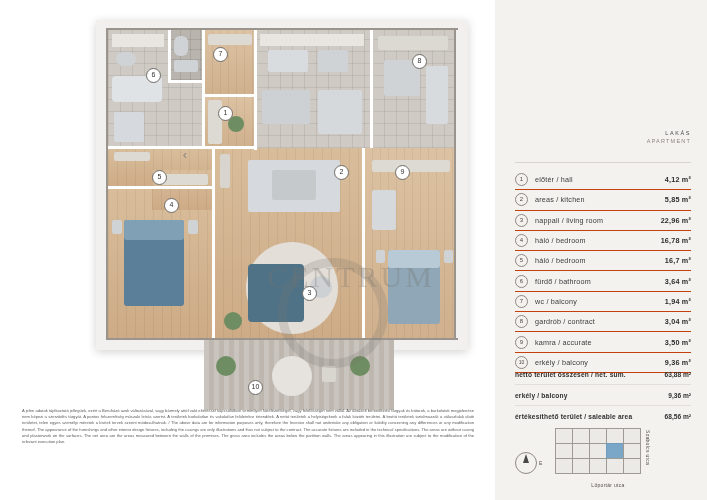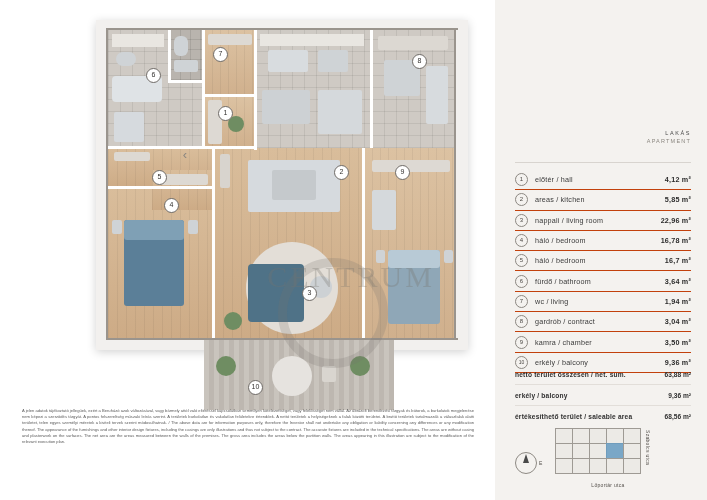--- a/index.html
+++ b/index.html
@@ -258,31 +258,31 @@
         <span class="rname">háló  /  bedroom</span>
         <span class="rval">16,7 m²</span>
       </div>
       <div class="row">
         <span class="num">6</span>
         <span class="rname">fürdő  /  bathroom</span>
         <span class="rval">3,64 m²</span>
       </div>
       <div class="row">
         <span class="num">7</span>
-        <span class="rname">wc  /  living</span>
+        <span class="rname">wc  /  balcony</span>
         <span class="rval">1,94 m²</span>
       </div>
       <div class="row">
         <span class="num">8</span>
         <span class="rname">gardrób  /  contract</span>
         <span class="rval">3,04 m²</span>
       </div>
       <div class="row">
         <span class="num">9</span>
-        <span class="rname">kamra  /  chamber</span>
+        <span class="rname">kamra  /  accurate</span>
         <span class="rval">3,50 m²</span>
       </div>
       <div class="row">
         <span class="num" style="font-size:5px;">10</span>
         <span class="rname">erkély  /  balcony</span>
         <span class="rval">9,36 m²</span>
       </div>
     </div>
 
     <div class="sums">

